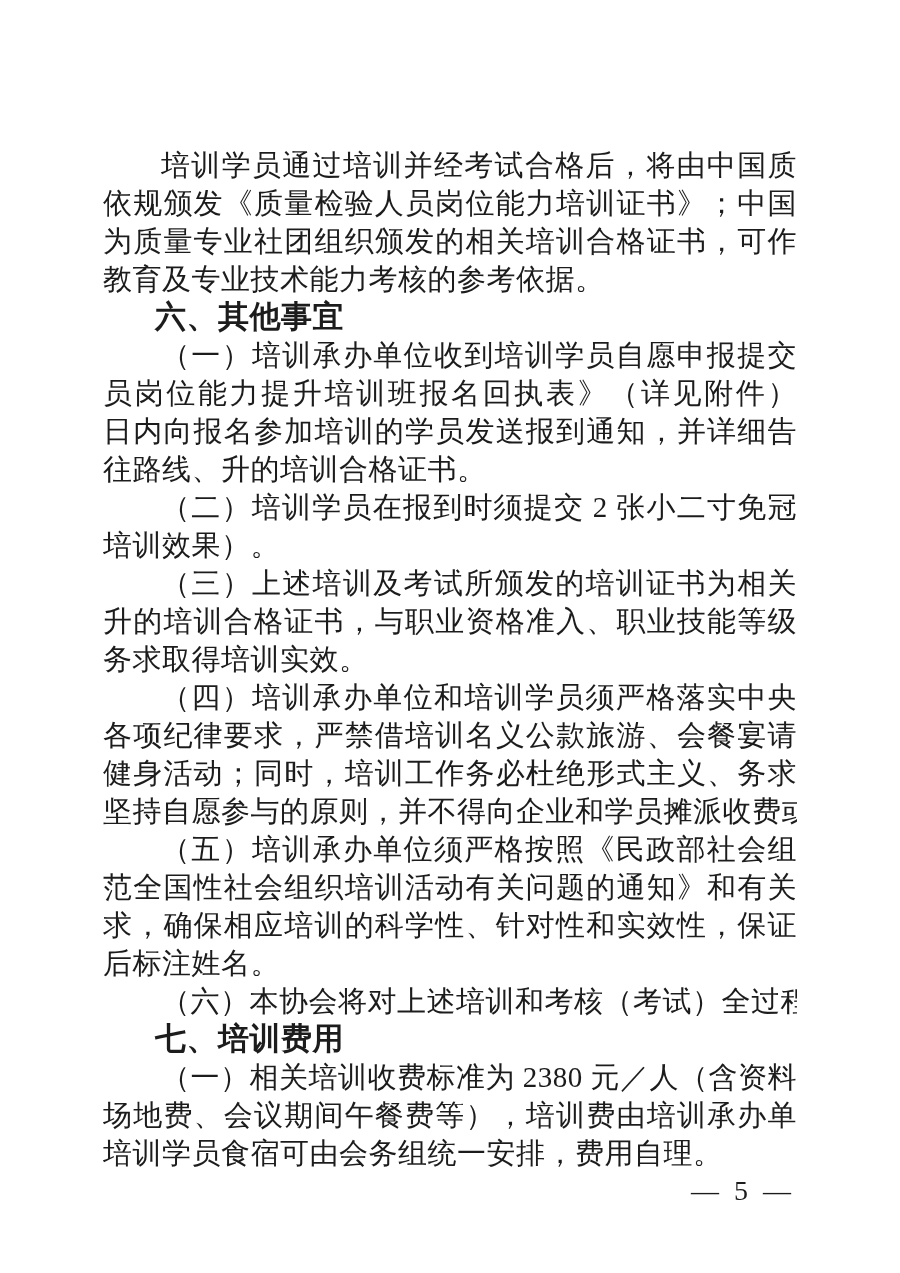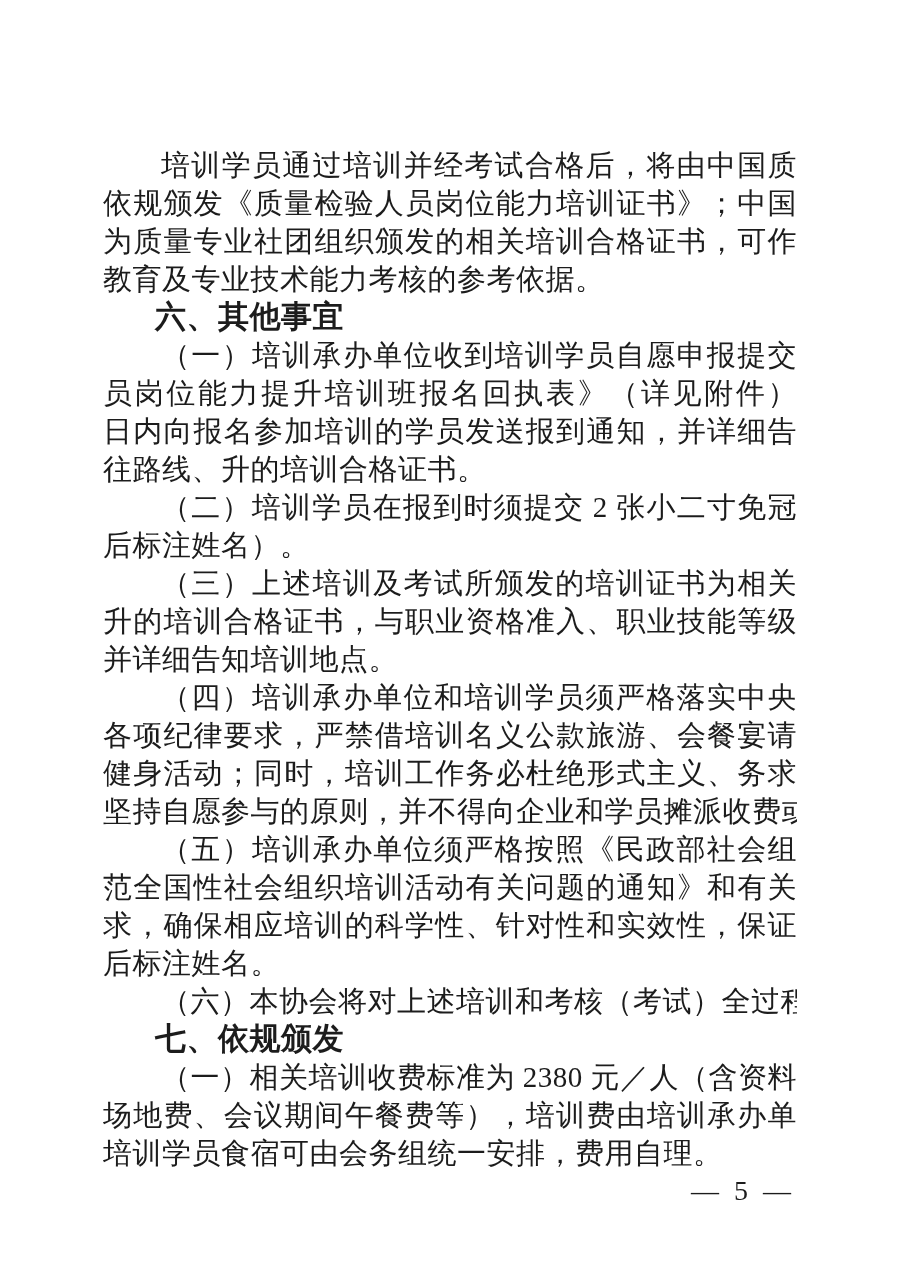--- a/index.html
+++ b/index.html
@@ -70,44 +70,44 @@
         <div class="line last">六、其他事宜</div>
       </div>
       <div class="paragraph">
         <div class="line first full">（一）培训承办单位收到培训学员自愿申报提交的《质量检验人</div>
         <div class="line full">员岗位能力提升培训班报名回执表》（详见附件）后，将在开班前 7</div>
         <div class="line full">日内向报名参加培训的学员发送报到通知，并详细告知培训地点、前</div>
         <div class="line last">往路线、升的培训合格证书。</div>
       </div>
       <div class="paragraph">
         <div class="line first full">（二）培训学员在报到时须提交 2 张小二寸免冠照片（请在照片</div>
-        <div class="line last">后标注姓名）。</div>
+        <div class="line last">培训效果）。</div>
       </div>
       <div class="paragraph">
         <div class="line first full">（三）上述培训及考试所颁发的培训证书为相关专业职业能力提</div>
         <div class="line full">升的培训合格证书，与职业资格准入、职业技能等级鉴定、职业技能</div>
-        <div class="line last">并详细告知培训地点。</div>
+        <div class="line last">务求取得培训实效。</div>
       </div>
       <div class="paragraph">
         <div class="line first full">（四）培训承办单位和培训学员须严格落实中央八项规定精神和</div>
         <div class="line full">各项纪律要求，严禁借培训名义公款旅游、会餐宴请和高档消费娱乐</div>
         <div class="line full">健身活动；同时，培训工作务必杜绝形式主义、务求取得培训实效，</div>
         <div class="line last">坚持自愿参与的原则，并不得向企业和学员摊派收费或乱收费。</div>
       </div>
       <div class="paragraph">
         <div class="line first full">（五）培训承办单位须严格按照《民政部社会组织管理局关于规</div>
         <div class="line full">范全国性社会组织培训活动有关问题的通知》和有关主管部门的要</div>
         <div class="line full">求，确保相应培训的科学性、针对性和实效性，保证培训质量，提升</div>
         <div class="line last">后标注姓名。</div>
       </div>
       <div class="paragraph">
         <div class="line first last">（六）本协会将对上述培训和考核（考试）全过程进行指导监督。</div>
       </div>
       <div class="heading">
-        <div class="line last">七、依规颁发</div>
+        <div class="line last">七、培训费用</div>
       </div>
       <div class="paragraph">
         <div class="line first full">（一）相关培训收费标准为 2380 元／人（含资料费、师资费、</div>
         <div class="line full">场地费、会议期间午餐费等），培训费由培训承办单位开具正式发票；</div>
         <div class="line last">培训学员食宿可由会务组统一安排，费用自理。</div>
       </div>
     </div>
   <div class="page-number">— 5 —</div>
 </div>
 

